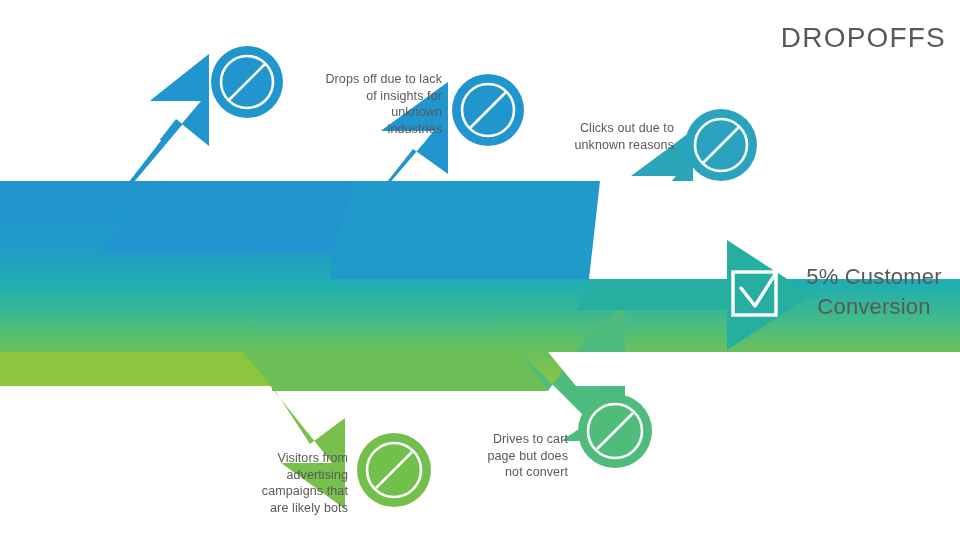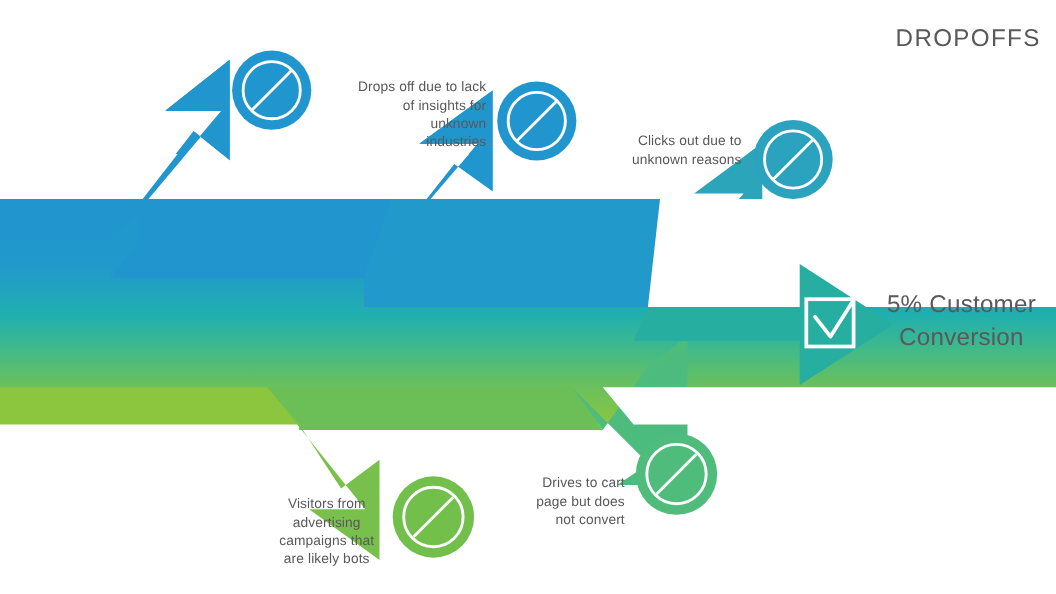--- a/index.html
+++ b/index.html
@@ -19,39 +19,39 @@
     font-size:12.5px;
     line-height:1.32;
     white-space:pre-line;
     letter-spacing:0.1px;
   }
   .lbl.right{text-align:right;}
 
   #title{
     position:absolute;
     right:14px;top:22px;
-    font-size:22px;
+    font-size:28px;
     color:#595959;
     letter-spacing:1.2px;
     font-weight:400;
   }
   #conv{
     position:absolute;
     left:800px;top:262px;
     width:148px;
     font-size:22px;
     color:#595959;
     line-height:1.35;
     text-align:center;
     letter-spacing:0.2px;
   }
   #lbl-a{left:100px;top:48px;width:115px;}
   #lbl-b{left:312px;top:71px;width:130px;}
   #lbl-c{left:558px;top:120px;width:116px;}
-  #lbl-d{left:246px;top:450px;width:102px;text-align:center;}
+  #lbl-d{left:246px;top:450px;width:102px;}
   #lbl-e{left:466px;top:431px;width:102px;}
 </style>
 </head>
 <body>
 
 <div id="stage">
 
   <svg class="diagram" viewBox="0 0 960 540">
     <defs>
       <linearGradient id="bandGrad" x1="0" y1="180" x2="0" y2="386" gradientUnits="userSpaceOnUse">

